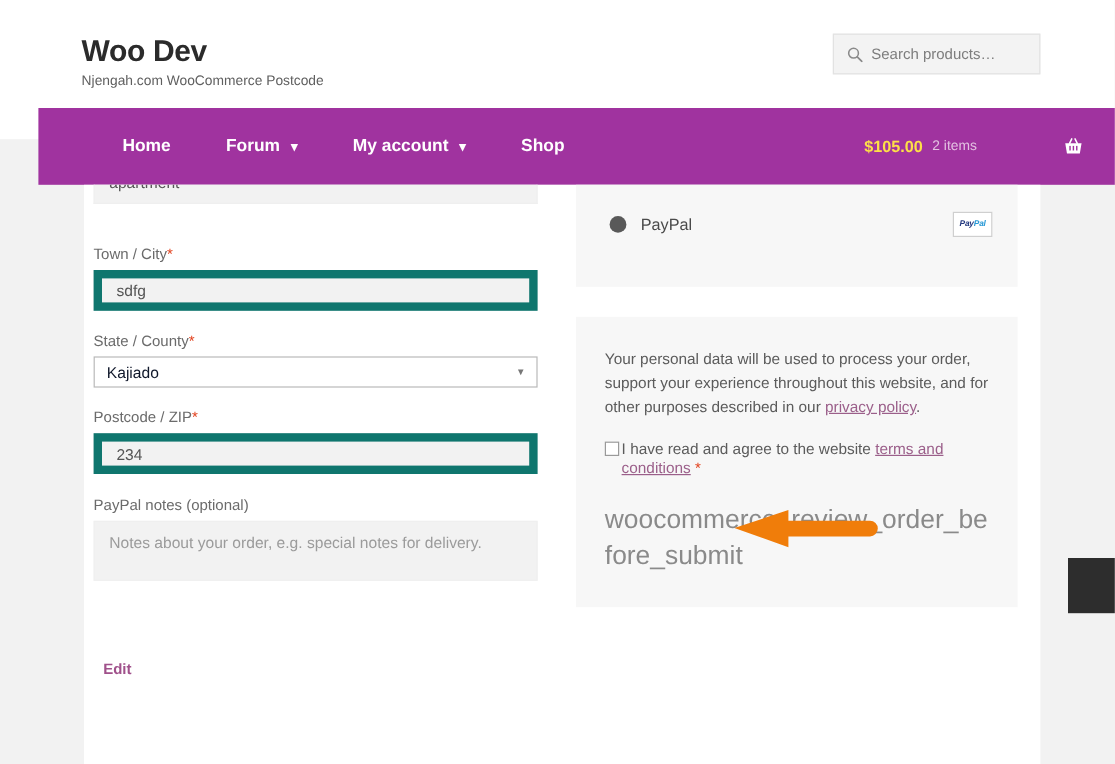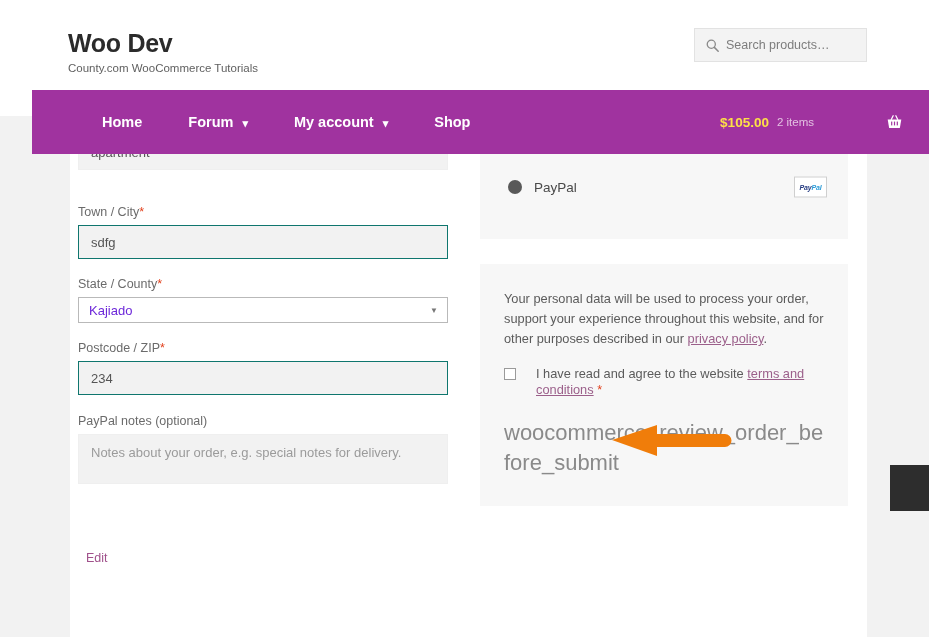--- a/index.html
+++ b/index.html
@@ -68,27 +68,27 @@
   }
 
   
   .col-left { position: absolute; left: 8px; top: 0; width: 378px; }
   .field-group { margin-bottom: 14px; }
   .field-label {
     font-size: 12.5px; color: #6b6b6b; margin-bottom: 6px; display: block;
   }
   .req { color: #e2401c; font-size: 12.5px; }
   .text-input {
-    width: 370px; height: 34px; background: #f2f2f2; border: 1px solid #0f766e;
+    width: 370px; height: 34px; background: #f2f2f2; border: 7px solid #0f766e;
     font-family: "Liberation Sans", sans-serif; font-size: 13px; color: #555;
     padding: 0 12px; outline: none;
   }
   .select-input {
     width: 370px; height: 26px; background: #ffffff; border: 1px solid #b9b9b9;
-    font-family: "Liberation Sans", sans-serif; font-size: 13px; color: #6d28d9;
+    font-family: "Liberation Sans", sans-serif; font-size: 13px; color: #0f172a;
     padding: 0 10px; outline: none; -webkit-appearance: none; appearance: none;
     position: relative;
   }
   .select-wrap { position: relative; width: 370px; }
   .select-arrow {
     position: absolute; right: 10px; top: 50%; transform: translateY(-50%);
     pointer-events: none; color: #777; font-size: 8px;
   }
   .notes-area {
     width: 370px; height: 50px; background: #f2f2f2; border: 1px solid #efefef;
@@ -98,21 +98,21 @@
   .notes-area::placeholder { color: #9b9b9b; }
   .partial-field {
     width: 370px; height: 16px; background: #f2f2f2; border: 1px solid #efefef;
     border-top: none; overflow: hidden; position: relative;
   }
   .partial-text {
     position: absolute; left: 12px; top: -9px; font-size: 13px; color: #555;
   }
   .edit-link {
     position: absolute; left: 8px; top: 397px;
-    font-size: 12.5px; color: #a0518b; text-decoration: none; cursor: pointer;
+    font-size: 12.5px; color: #a0518b; text-decoration: none; cursor: pointer; font-weight: bold;
   }
 
   
   .col-right { position: absolute; left: 410px; top: 0; width: 368px; }
   .panel { background: #f7f7f7; width: 368px; }
   .panel-payment { padding: 0; height: 85px; position: relative; overflow: hidden; }
   .pay-row {
     display: flex; align-items: center; height: 52px; padding-left: 28px;
     position: relative;
   }
@@ -132,21 +132,21 @@
   .pp-a { color: #243a80; }
   .pp-b { color: #2b9ad6; }
 
   .panel-terms { margin-top: 25px; padding: 25px 24px 28px 24px; }
   .privacy-text {
     font-size: 12.8px; color: #5b5b5b; line-height: 20px; margin-bottom: 17px;
   }
   .inline-link {
     color: #9b5f8a; text-decoration: underline; cursor: pointer;
   }
-  .terms-row { display: flex; align-items: flex-start; gap: 20px; }
+  .terms-row { display: flex; align-items: flex-start; gap: 2px; }
   .terms-check {
     width: 12px; height: 12px; border: 1px solid #9a9a9a; background: #fff;
     flex: 0 0 12px; margin-top: 2px; cursor: pointer;
   }
   .terms-text { font-size: 12.8px; color: #5b5b5b; line-height: 16px; }
   .hook-text {
     font-size: 22px; color: #8a8a8a; line-height: 30px; margin-top: 20px;
     word-break: break-word;
   }
   .arrow-wrap {
@@ -162,21 +162,21 @@
   }
 </style>
 </head>
 <body>
 
 <div id="page">
 
   <div class="site-header">
     <div class="brand">
       <div class="brand-title">Woo Dev</div>
-      <div class="brand-tagline">County.com WooCommerce Tutorials</div>
+      <div class="brand-tagline">Njengah.com WooCommerce Postcode</div>
     </div>
 
     <div class="search-box">
       <span class="search-icon">
         <svg width="13" height="13" viewBox="0 0 16 16">
           <circle cx="6.5" cy="6.5" r="5" fill="none" stroke="#8a8a8a" stroke-width="1.6"></circle>
           <line x1="10.3" y1="10.3" x2="15" y2="15" stroke="#8a8a8a" stroke-width="1.8" stroke-linecap="round"></line>
         </svg>
       </span>
       <input class="search-input" type="text" placeholder="Search products…" style="">

